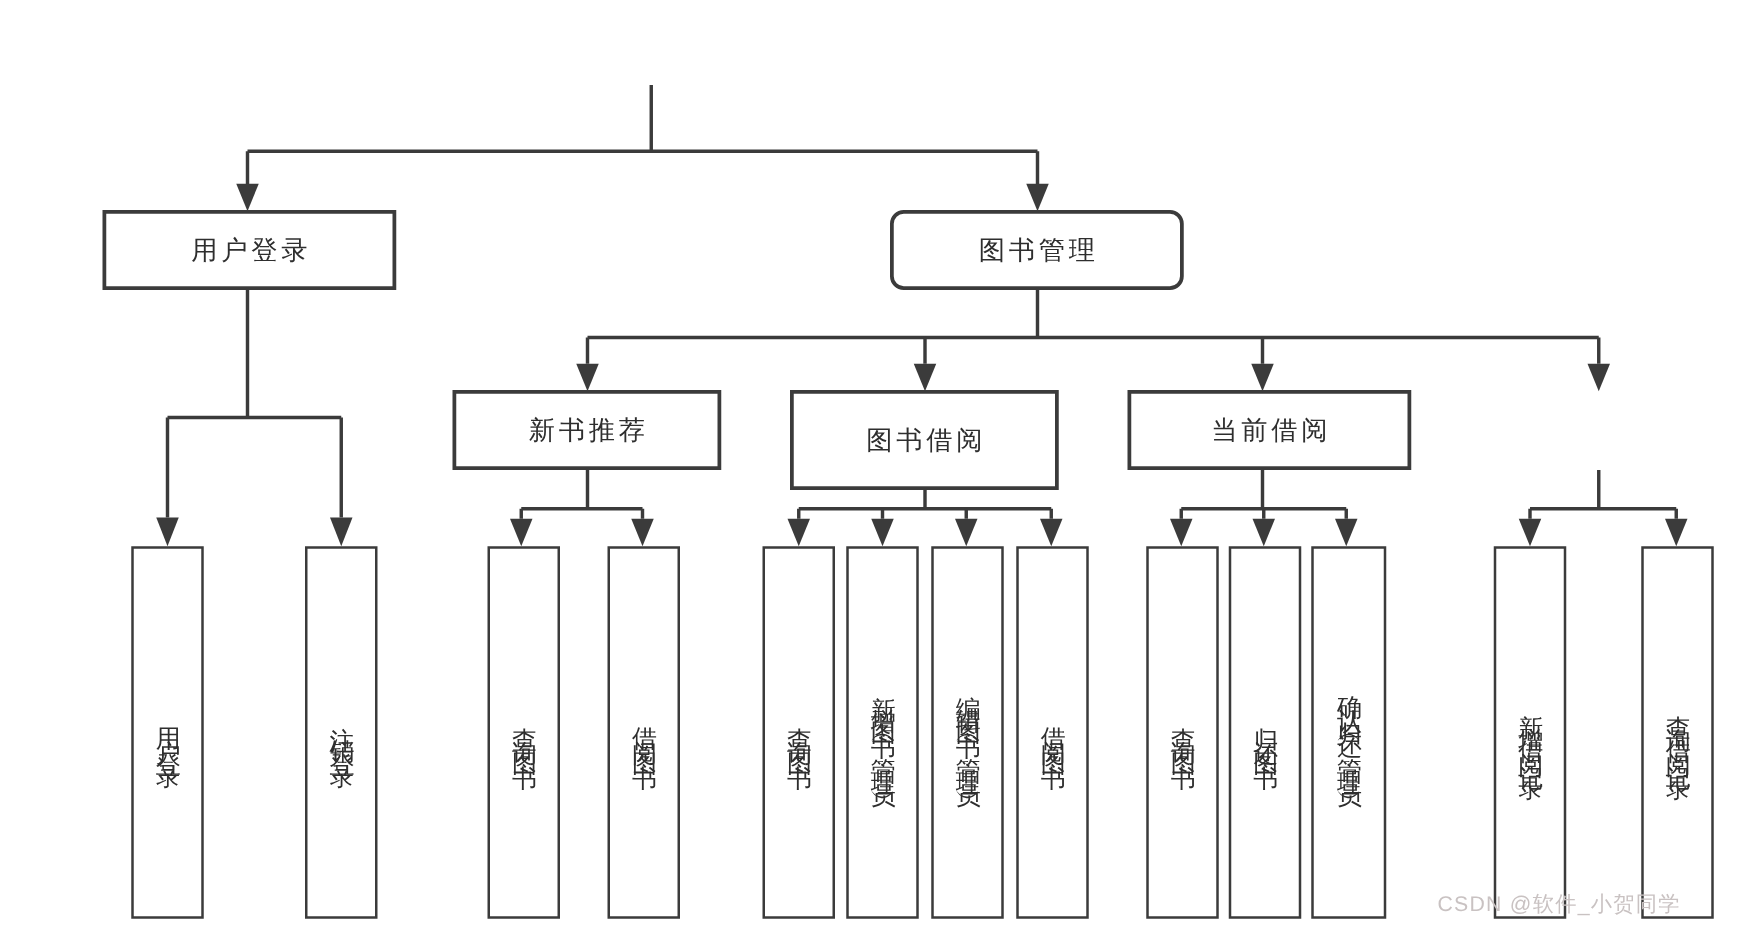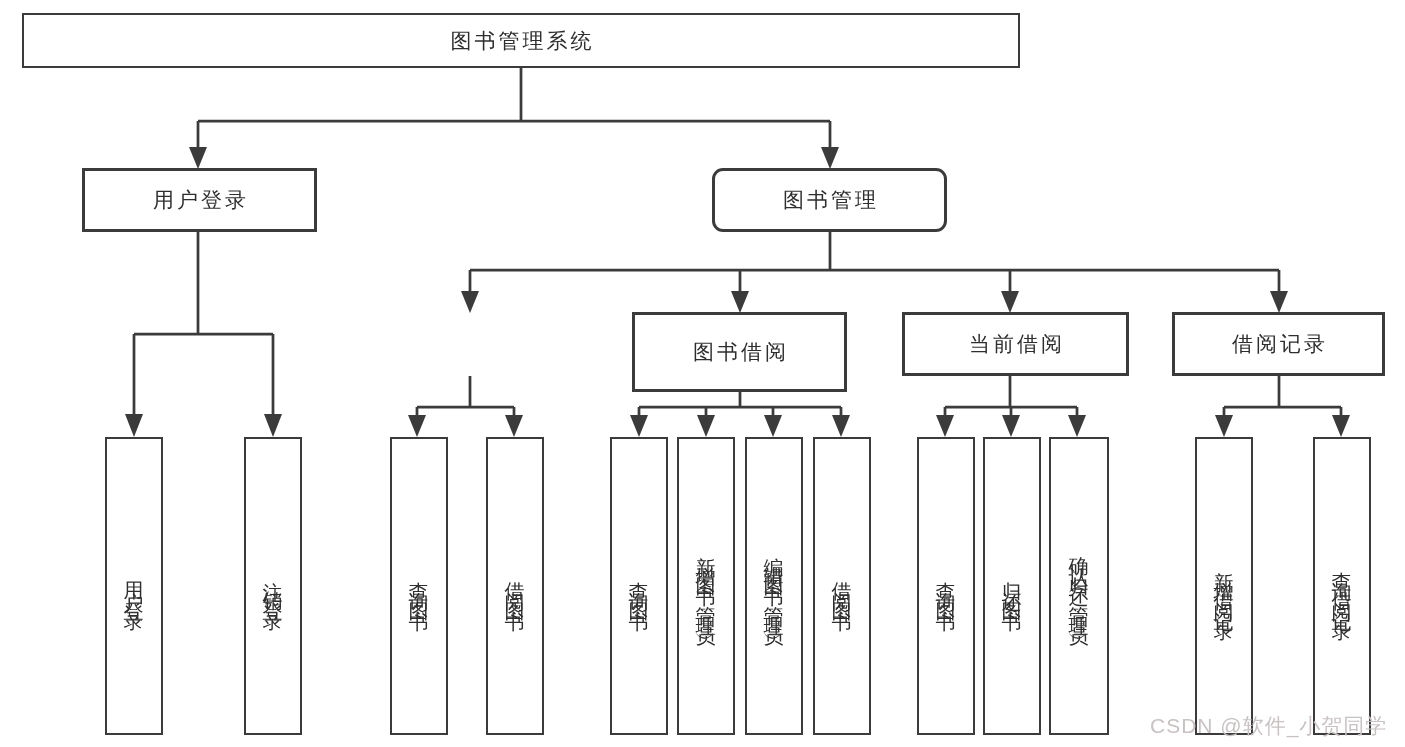--- a/index.html
+++ b/index.html
@@ -38,21 +38,21 @@
     writing-mode:vertical-rl;
     text-orientation:mixed;
     font-size:20px;
     letter-spacing:10px;
     line-height:1;
     white-space:nowrap;
   }
   .watermark {
     position:absolute;
     left:1150px; top:712px;
-    font-size:21px;
+    font-size:17px;
     letter-spacing:1px;
     color:#c9c2c2;
     white-space:nowrap;
   }
   
   #n-root  { left:22px;  top:13px;  width:998px; height:55px; }
   #n-ul    { left:82px;  top:168px; width:235px; height:64px; }
   #n-bm    { left:712px; top:168px; width:235px; height:64px;border-radius:11px; }
   #n-s0    { left:362px; top:312px; width:215px; height:64px; }
   #n-s1    { left:632px; top:312px; width:215px; height:80px; }
@@ -135,40 +135,37 @@
 
       <path d="M936,415 L954,415 L945,437 Z"></path>
       <path d="M1002,415 L1020,415 L1011,437 Z"></path>
       <path d="M1068,415 L1086,415 L1077,437 Z"></path>
 
       <path d="M1215,415 L1233,415 L1224,437 Z"></path>
       <path d="M1332,415 L1350,415 L1341,437 Z"></path>
     </g>
   </svg>
 
-  <div id="n-root" class="node root">
-    <span class="hlabel">图书管理系统</span>
-  </div>
 
   <div id="n-ul" class="node">
     <span class="hlabel">用户登录</span>
   </div>
   <div id="n-bm" class="node">
     <span class="hlabel">图书管理</span>
   </div>
 
+  <div id="n-s0" class="node">
+    <span class="hlabel">新书推荐</span>
+  </div>
   <div id="n-s1" class="node">
     <span class="hlabel">图书借阅</span>
   </div>
   <div id="n-s2" class="node">
     <span class="hlabel">当前借阅</span>
   </div>
-  <div id="n-s3" class="node">
-    <span class="hlabel">借阅记录</span>
-  </div>
 
   <div id="l-ul0" class="leaf">
     <span class="vlabel">用户登录</span>
   </div>
   <div id="l-ul1" class="leaf">
     <span class="vlabel">注销登录</span>
   </div>
 
   <div id="l-s0c0" class="leaf">
     <span class="vlabel">查询图书</span>

